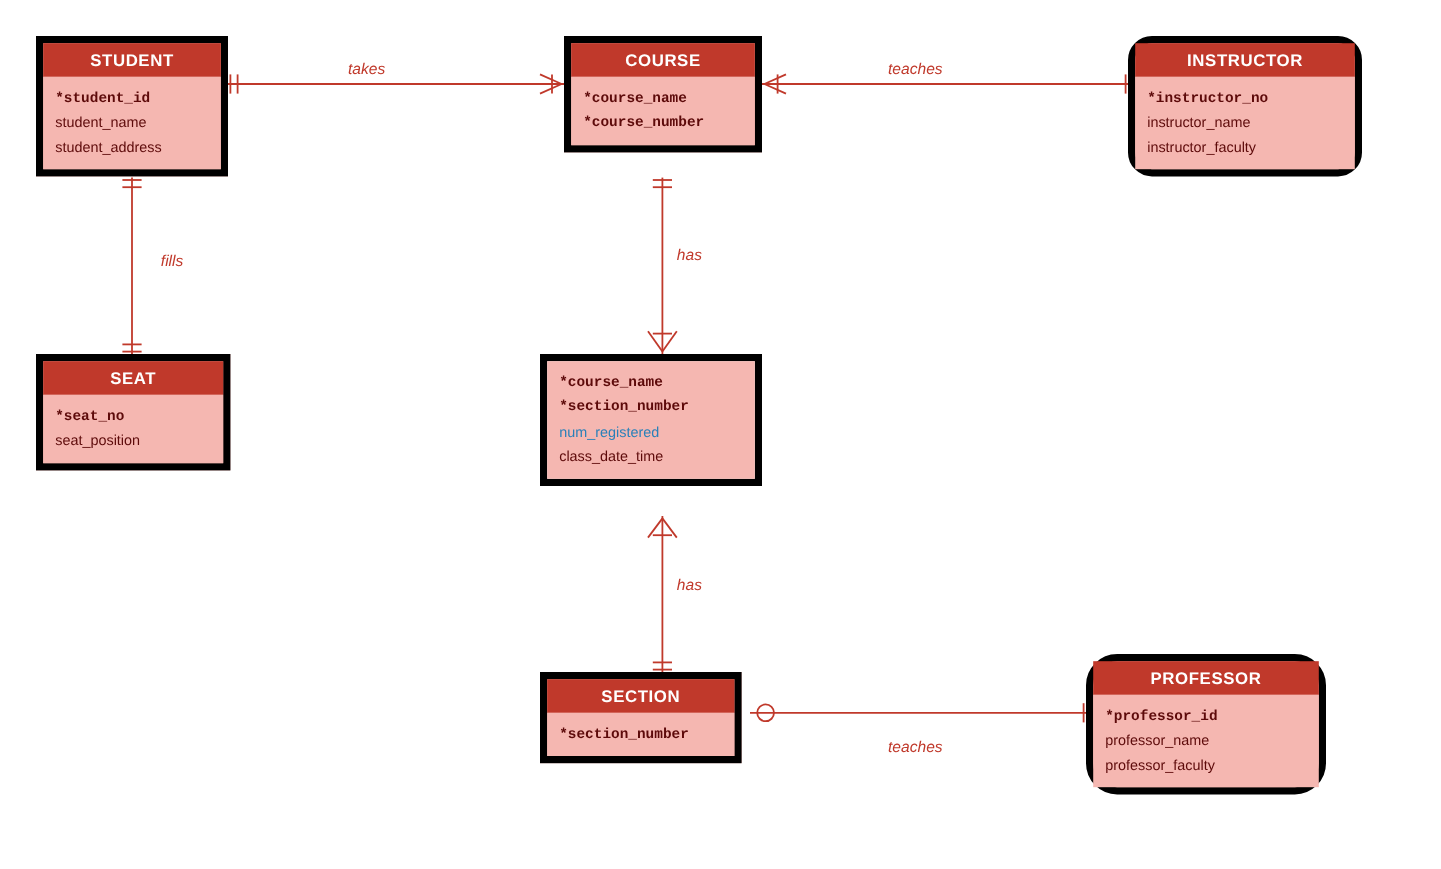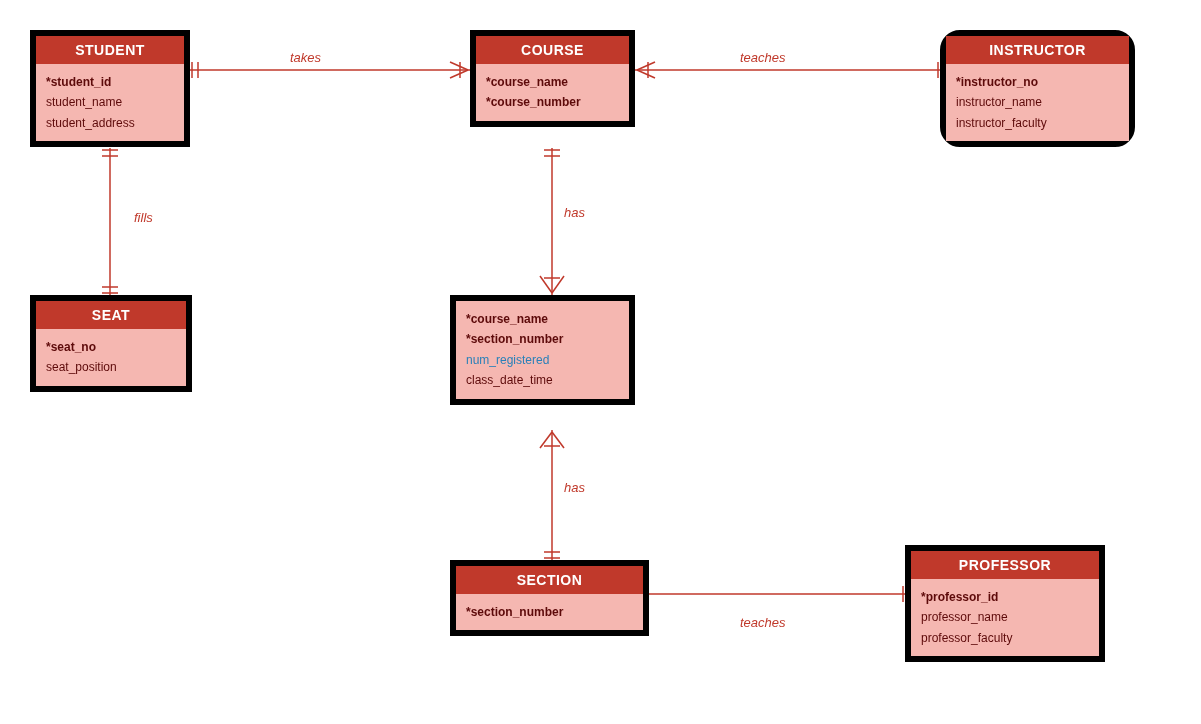--- a/index.html
+++ b/index.html
@@ -33,20 +33,21 @@
     }
     .entity-body {
       background: #f5b7b1;
       padding: 8px 10px;
       font-size: 12px;
       color: #5d0a0a;
       line-height: 1.7;
     }
     .entity-body .pk {
       font-weight: bold;
+      font-family: Liberation Mono, monospace;
     }
     .entity-body .fk-link {
       color: #2980b9;
     }
     svg.lines {
       position: absolute;
       top: 0;
       left: 0;
       width: 1201px;
       height: 724px;
@@ -161,28 +162,28 @@
 
   <div class="entity" style="left:450px; top:295px; width:185px;">
     <div class="entity-body">
       <div class="pk">*course_name</div>
       <div class="pk">*section_number</div>
       <div class="fk-link">num_registered</div>
       <div>class_date_time</div>
     </div>
   </div>
 
-  <div class="entity" style="left:450px; top:560px; width:199px;">
+  <div class="entity" style="left:450px; top:560px; width:168px;">
     <div class="entity-header">SECTION</div>
     <div class="entity-body">
       <div class="pk">*section_number</div>
     </div>
   </div>
 
-  <div class="entity" style="left:905px; top:545px; width:200px;">
+  <div class="entity" style="left:905px; top:545px; width:200px;border-radius:26px;">
     <div class="entity-header">PROFESSOR</div>
     <div class="entity-body">
       <div class="pk">*professor_id</div>
       <div>professor_name</div>
       <div>professor_faculty</div>
     </div>
   </div>
 
 </div>
 

